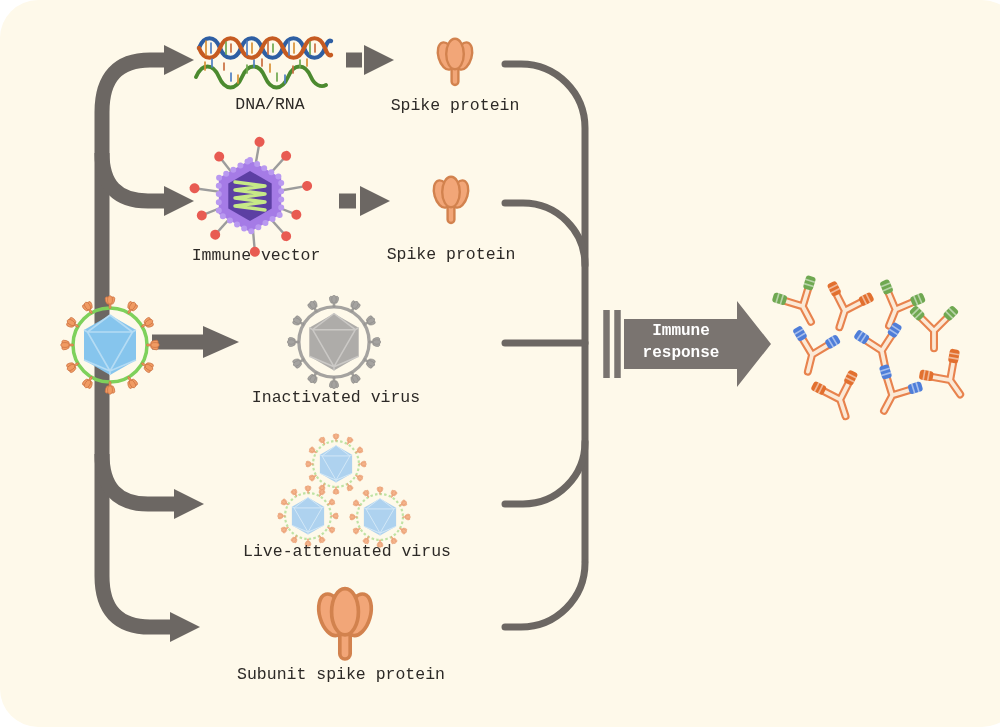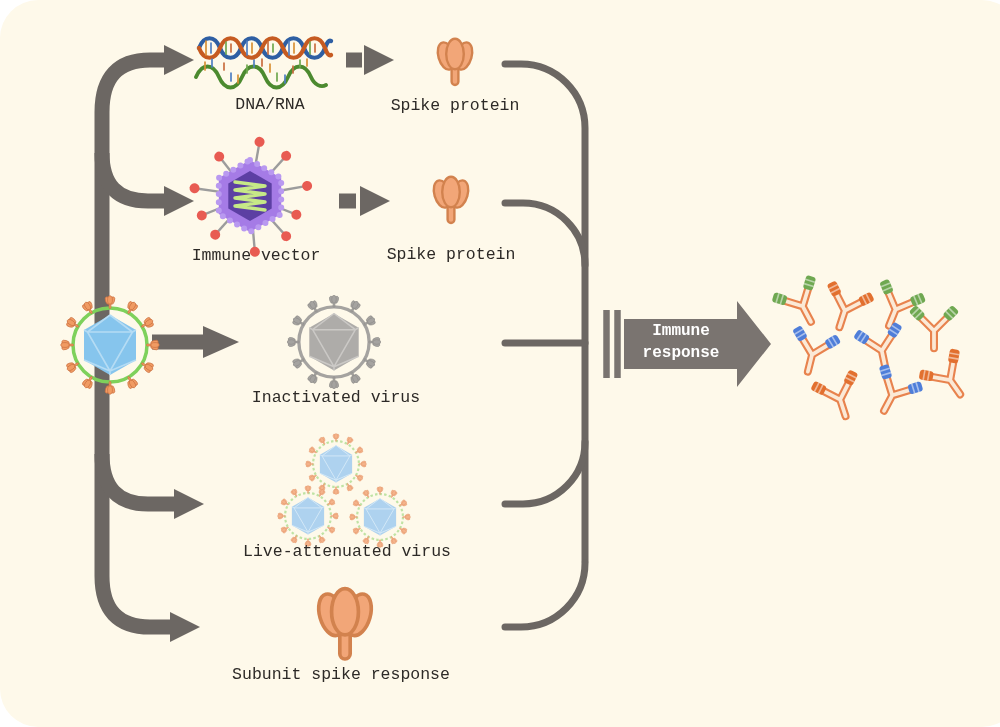--- a/index.html
+++ b/index.html
@@ -333,15 +333,15 @@
         </g>
     </g>
   </svg>
 
   <div class="label" style="left:270px;top:95px;">DNA/RNA</div>
   <div class="label" style="left:455px;top:96px;">Spike protein</div>
   <div class="label" style="left:256px;top:246px;">Immune vector</div>
   <div class="label" style="left:451px;top:245px;">Spike protein</div>
   <div class="label" style="left:336px;top:388px;">Inactivated virus</div>
   <div class="label" style="left:347px;top:542px;">Live-attenuated virus</div>
-  <div class="label" style="left:341px;top:665px;">Subunit spike response</div>
+  <div class="label" style="left:341px;top:665px;">Subunit spike protein</div>
   <div class="arrow-label">Immune response</div>
 </div>
 
 </body></html>

